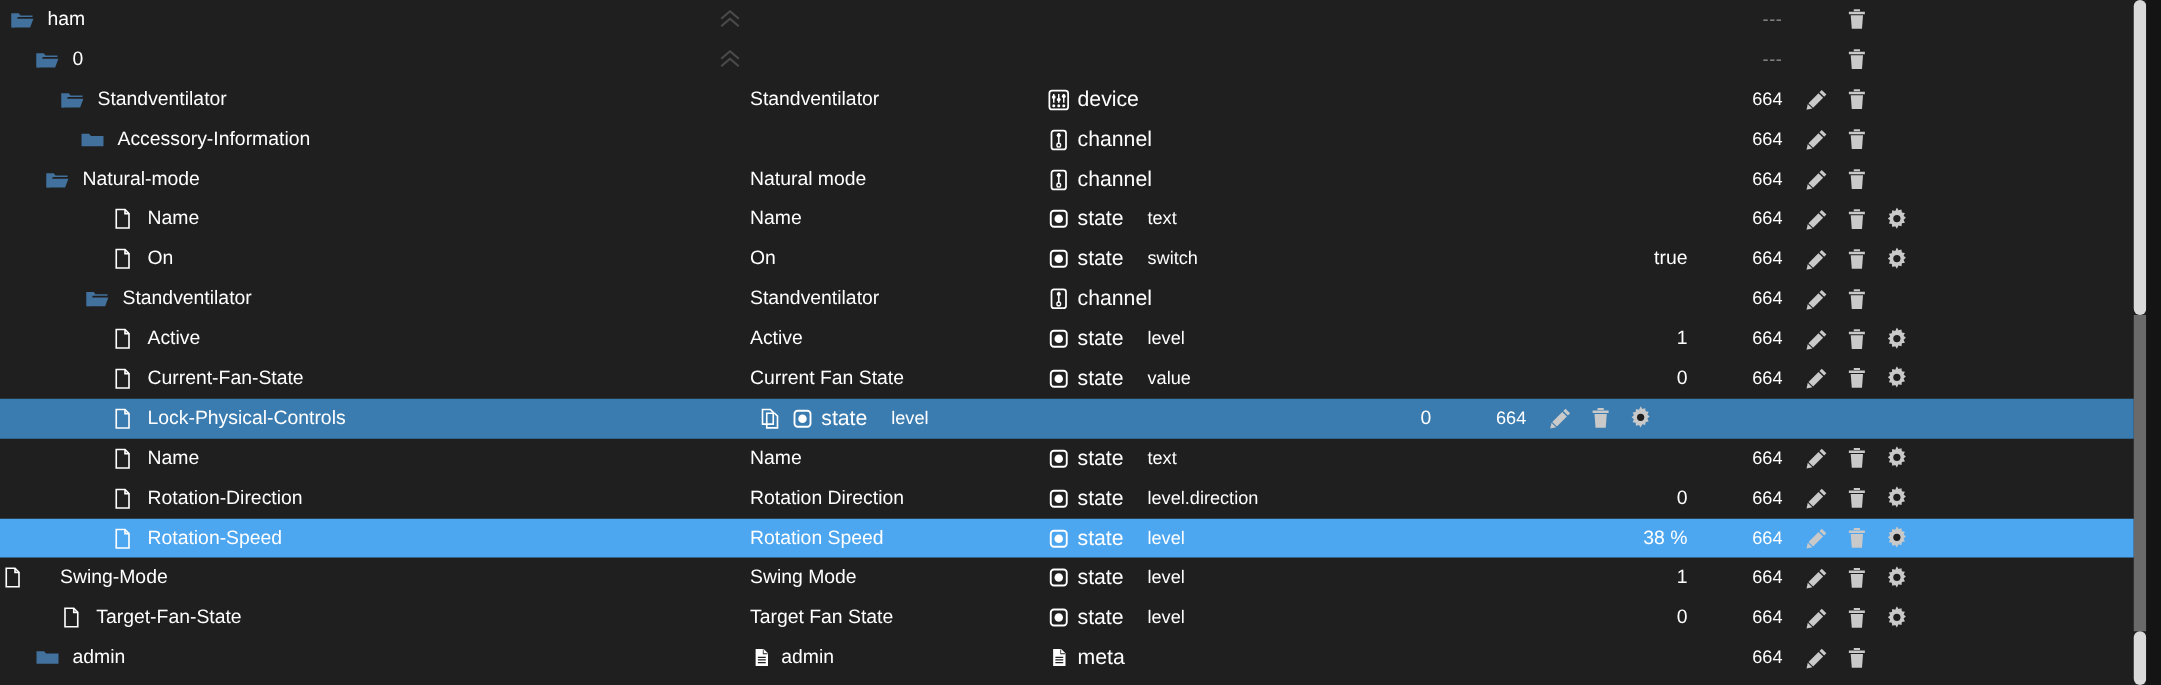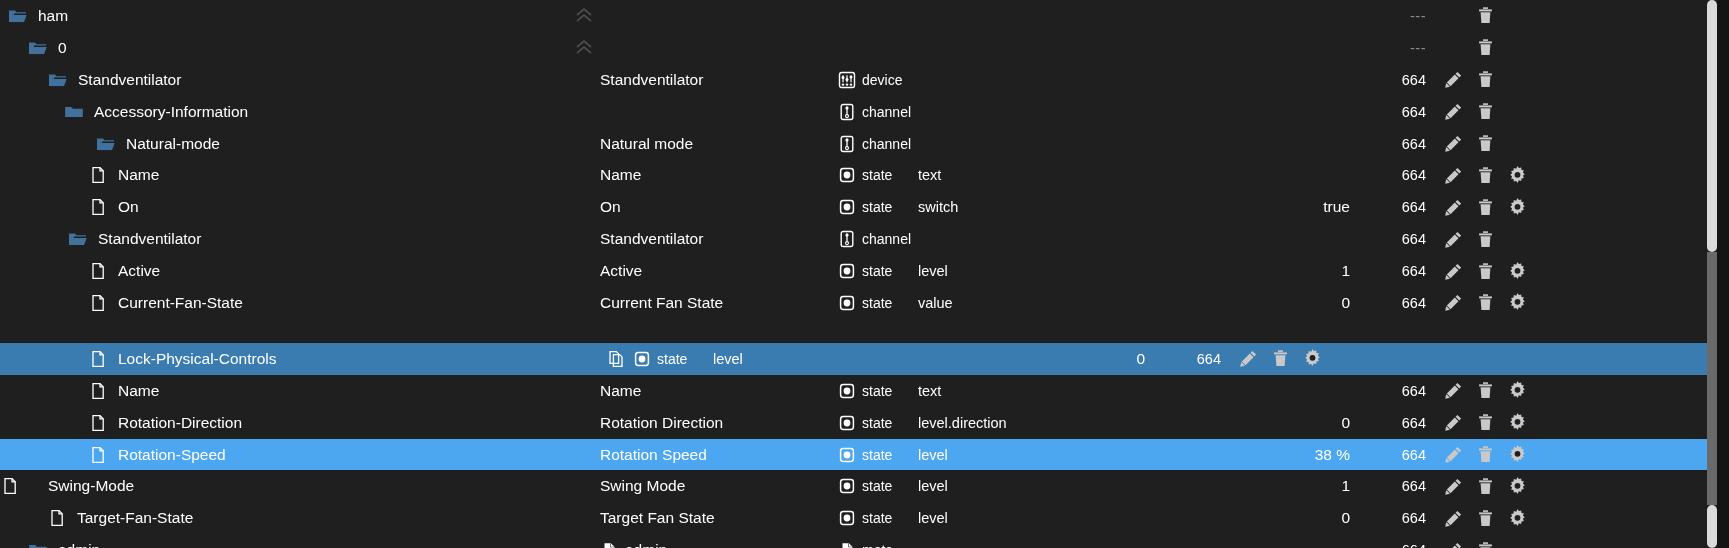--- a/index.html
+++ b/index.html
@@ -24,21 +24,21 @@
   .row {
     position: relative;
     display: flex;
     align-items: center;
     height: 31.9px;
     width: 1712px;
     color: #ffffff;
     font-size: 15.5px;
     white-space: nowrap;
   }
-  .row.sel-dark { background: #3a7cb0; margin-top: 24px; }
+  .row.sel-dark { background: #3a7cb0; }
   .row.sel-light { background: #4da6f0; }
 
   
   .c-name {
     position: relative;
     width: 600px;
     height: 100%;
     display: flex;
     align-items: center;
     flex: 0 0 600px;
@@ -79,21 +79,21 @@
     height: 100%;
     gap: 6px;
   }
   .type-ico {
     width: 18px; height: 18px;
     flex: 0 0 18px;
     display: inline-flex;
     align-items: center;
     justify-content: center;
   }
-  .type-lbl { font-size: 14px; }
+  .type-lbl { font-size: 17px; }
   
   .c-role {
     width: 170px;
     flex: 0 0 170px;
     font-size: 14.5px;
     display: flex;
     align-items: center;
     height: 100%;
   }
   
@@ -385,21 +385,21 @@
           </span>
           <span class="act ph">
             <svg width="19" height="19" viewBox="0 0 19 19">
               <path fill="#c9c9c9" d="M9.5 0l1.3 2.1 2.4-.6.3 2.4 2.4.4-1 2.3 1.8 1.6-1.8 1.6 1 2.3-2.4.4-.3 2.4-2.4-.6L9.5 17l-1.3-2.1-2.4.6-.3-2.4-2.4-.4 1-2.3L2.3 8.8l1.8-1.6-1-2.3 2.4-.4.3-2.4 2.4.6z"></path>
               <circle cx="9.5" cy="8.8" r="2.9" fill="#1f1f1f"></circle>
             </svg>
           </span>
         </div>
       </div>
       <div class="row">
-        <div class="c-name" style="padding-left: 96px; align-items: center;">
+        <div class="c-name" style="padding-left: 36px; align-items: center;">
           <span class="tree-icon">
             <svg width="20" height="20" viewBox="0 0 20 20">
               <path fill="#41719c" d="M1 4.5h6l1.4 1.8H18v1.2H6.2L3.4 16H1z"></path>
               <path fill="#41719c" d="M4.3 9h14.4l-2.6 7H1.7z"></path>
             </svg>
           </span>
           <span class="name-txt">Natural-mode</span>
         </div>
         <div class="c-disp">
           <span>Natural mode</span>

